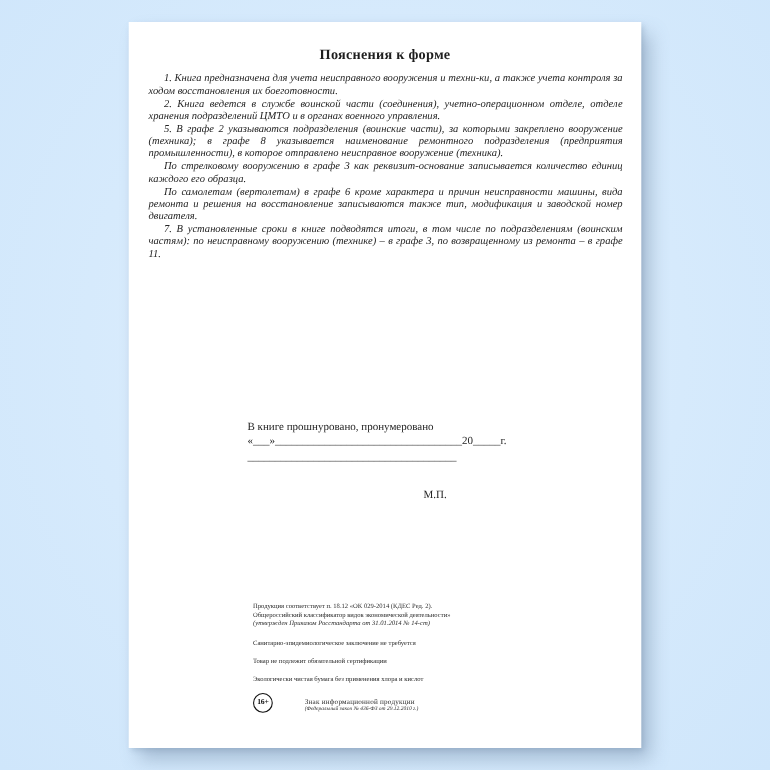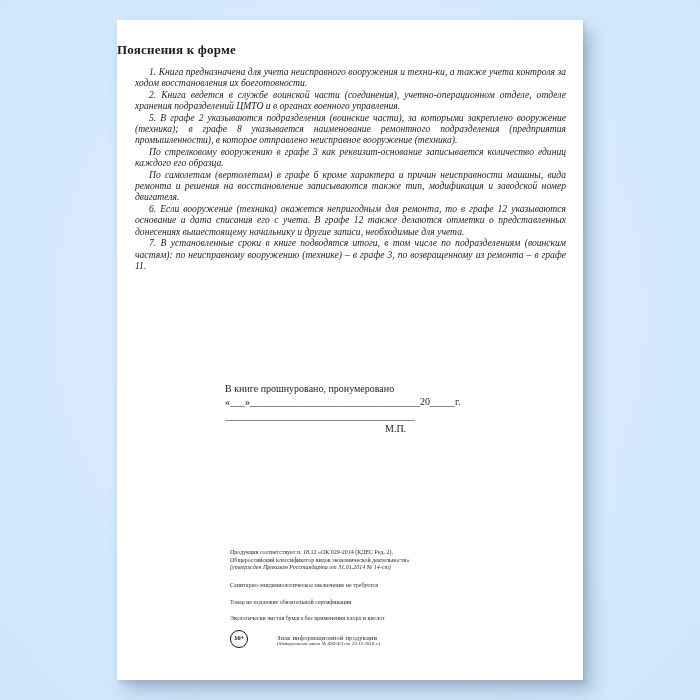--- a/index.html
+++ b/index.html
@@ -22,20 +22,21 @@
     height: 660px;
     background: #ffffff;
     box-shadow: 9px 11px 16px rgba(110, 135, 165, 0.45),
                 2px 3px 5px rgba(110, 135, 165, 0.30);
   }
   .doc-title {
     position: absolute;
     left: 0;
     right: 0;
     top: 22px;
+    text-align: center;
     font-size: 13px;
     font-weight: bold;
     color: #1e1e1e;
     letter-spacing: 0.2px;
   }
   .doc-body {
     position: absolute;
     left: 18px;
     right: 17px;
     top: 46px;
@@ -53,38 +54,38 @@
     position: absolute;
     left: 108px;
     top: 362px;
     width: 250px;
     color: #242424;
     font-size: 10px;
     line-height: 13.4px;
     white-space: nowrap;
   }
   .stamp-block .mp-line {
-    margin-top: 0;
+    margin-top: 22px;
     margin-left: 160px;
   }
   .fine-print {
     position: absolute;
     left: 113px;
     top: 529px;
     width: 240px;
     color: #2c2c2c;
     font-size: 6px;
     line-height: 7.5px;
   }
   .fine-print .italic { font-style: italic; }
   .fine-print .note { margin-top: 10px; }
   .badge-row {
     margin-top: 8px;
     display: flex;
-    align-items: center;
+    align-items: flex-end;
     gap: 12px;
   }
   .age-badge {
     width: 16px;
     height: 16px;
     border: 1.8px solid #111;
     border-radius: 50%;
     display: flex;
     align-items: center;
     justify-content: center;
@@ -115,21 +116,20 @@
 <div class="paper">
 
   <div class="doc-title">Пояснения к форме</div>
 
   <div class="doc-body">
     <p>1. Книга предназначена для учета неисправного вооружения и техни-ки, а также учета контроля за ходом восстановления их боеготовности.</p>
     <p>2. Книга ведется в службе воинской части (соединения), учетно-операционном отделе, отделе хранения подразделений ЦМТО и в органах военного управления.</p>
     <p>5. В графе 2 указываются подразделения (воинские части), за которыми закреплено вооружение (техника); в графе 8 указывается наименование ремонтного подразделения (предприятия промышленности), в которое отправлено неисправное вооружение (техника).</p>
     <p>По стрелковому вооружению в графе 3 как реквизит-основание записывается количество единиц каждого его образца.</p>
     <p>По самолетам (вертолетам) в графе 6 кроме характера и причин неисправности машины, вида ремонта и решения на восстановление записываются также тип, модификация и заводской номер двигателя.</p>
-    <p>6. Если вооружение (техника) окажется непригодным для ремонта, то в графе 12 указываются основание и дата списания его с учета. В графе 12 также делаются отметки о представленных донесениях вышестоящему начальнику и другие записи, необходимые для учета.</p>
     <p>7. В установленные сроки в книге подводятся итоги, в том числе по подразделениям (воинским частям): по неисправному вооружению (технике) – в графе 3, по возвращенному из ремонта – в графе 11.</p>
   </div>
 
   <div class="stamp-block">
     <div>В книге прошнуровано, пронумеровано</div>
     <div>«___»__________________________________20_____г.</div>
     <div>______________________________________</div>
     <div class="mp-line">М.П.</div>
   </div>
 

